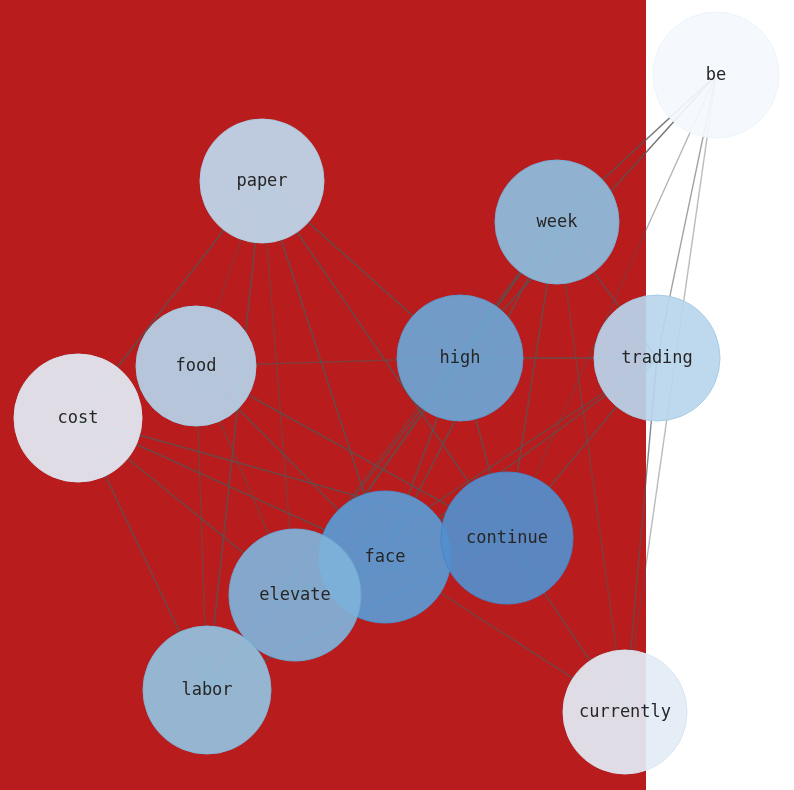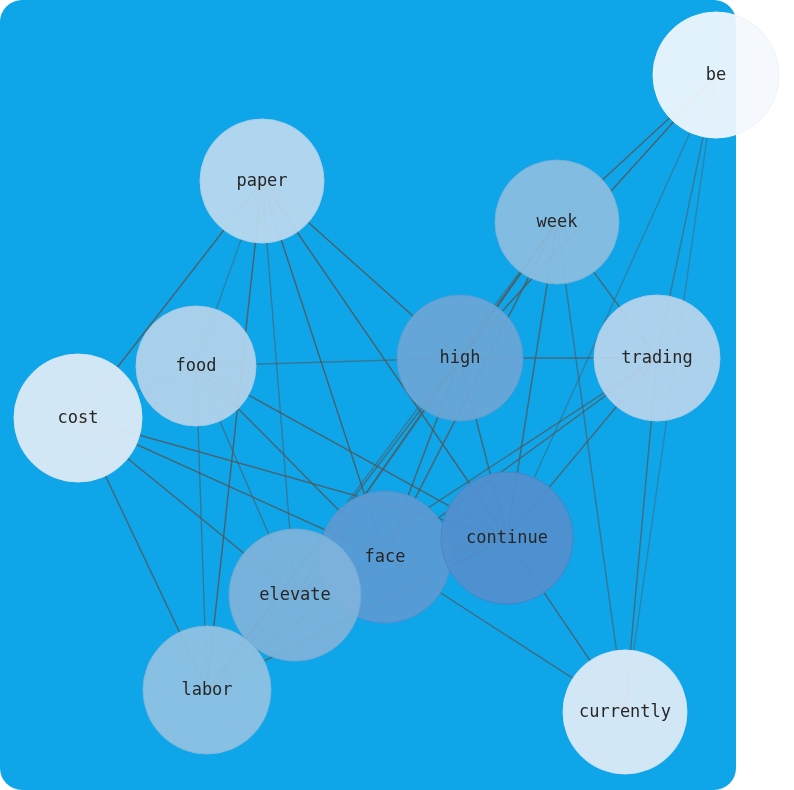--- a/index.html
+++ b/index.html
@@ -9,24 +9,23 @@
     background: #ffffff;
   }
   body {
     width: 794px;
     height: 790px;
     font-family: "DejaVu Sans Mono", "Liberation Mono", monospace;
     overflow: hidden;
   }
   #graph-root {
     position: relative;
-    width: 736px;
+    width: 646px;
     height: 790px;
-    background: #0ea5e9;
-    border-radius: 22px;
+    background: #b91c1c;
   }
   #graph-svg {
     position: absolute;
     top: 0;
     left: 0;
     width: 794px;
     height: 790px;
     display: block;
   }
   .node-circle {

